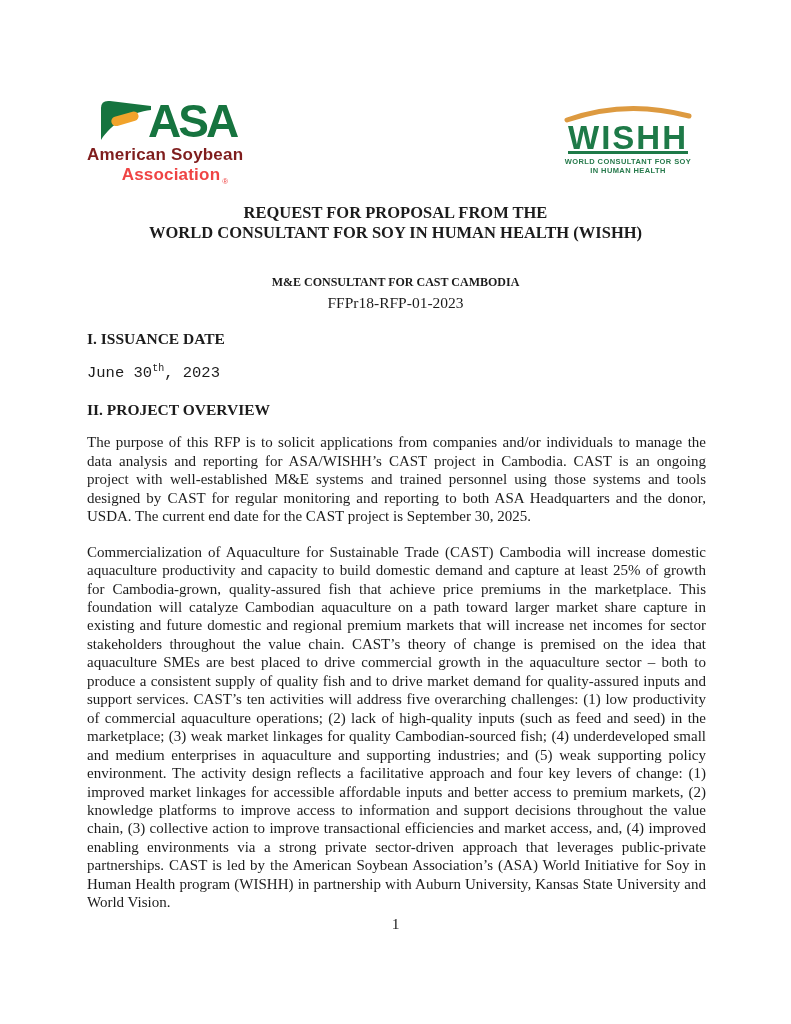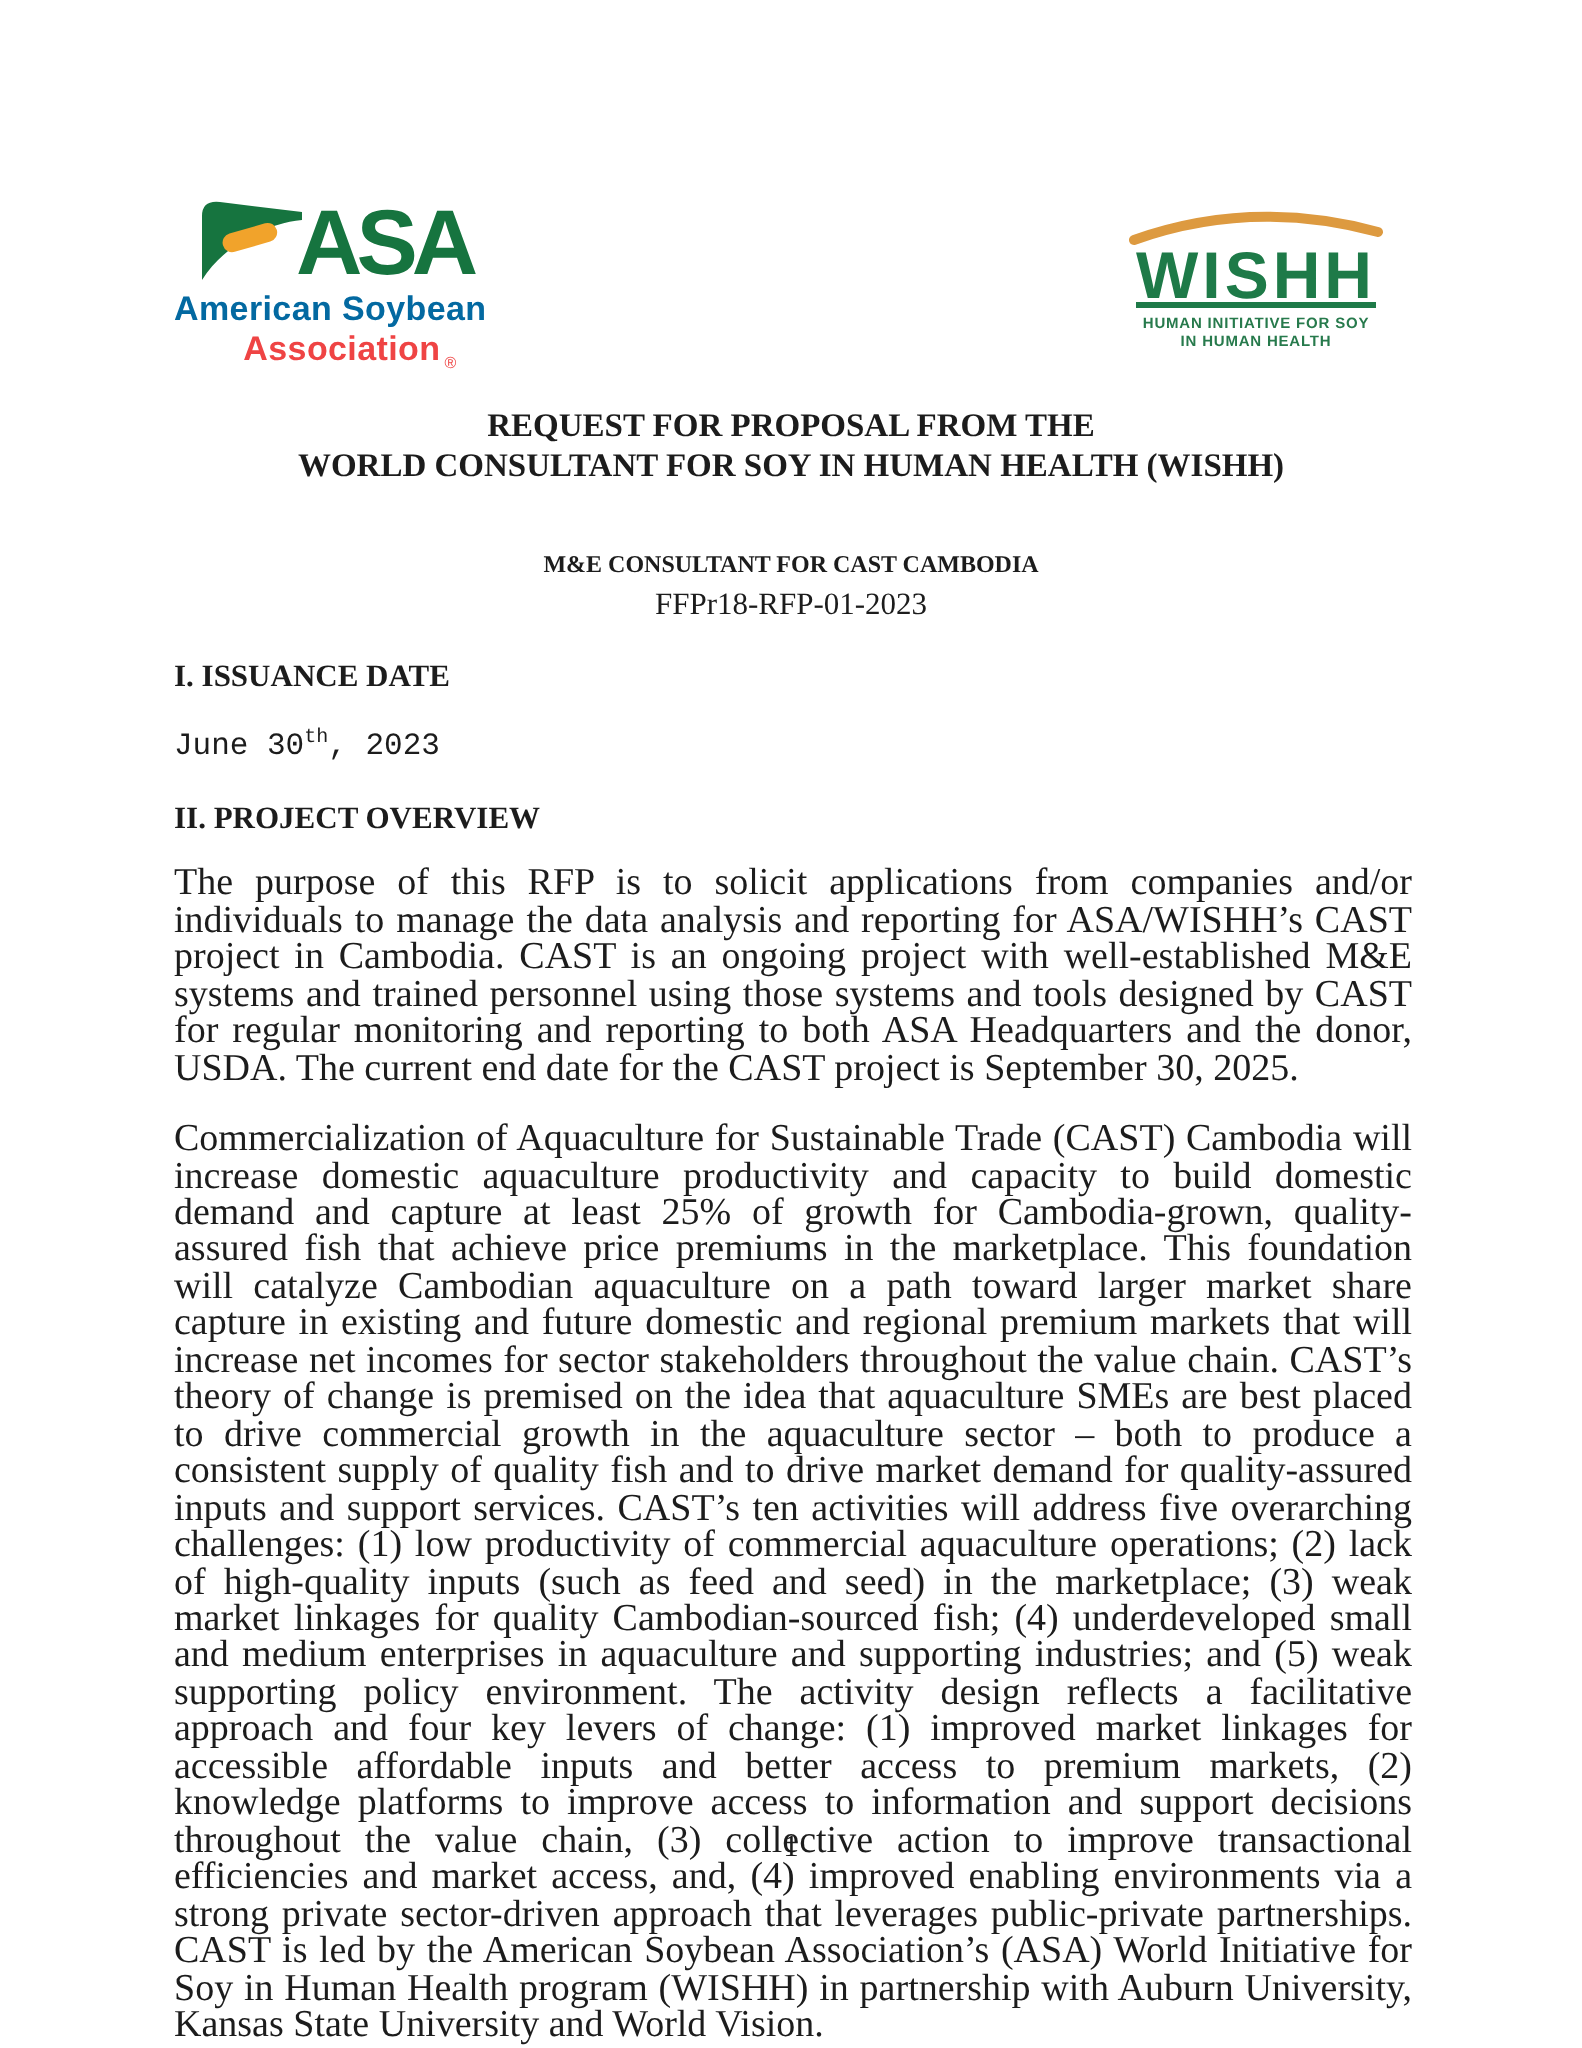--- a/index.html
+++ b/index.html
@@ -40,21 +40,21 @@
     font-size: 46px;
     line-height: 0.82;
     color: #16743f;
     letter-spacing: -3px;
     margin-left: -3px;
   }
   .asa-name1 {
     margin-top: 4px;
     font-size: 17px;
     font-weight: bold;
-    color: #0369a1;
+    color: #7f1d1d;
     letter-spacing: 0.2px;
     white-space: nowrap;
     margin-left: -12px;
   }
   .asa-name2 {
     font-size: 17px;
     font-weight: bold;
     color: #ef4444;
     text-align: center;
     letter-spacing: 0.2px;
@@ -124,21 +124,21 @@
     font-size: 15.5px;
     line-height: 18.5px;
     font-family: Liberation Mono, monospace;
   }
   .date-line sup {
     font-size: 10px;
     line-height: 0;
   }
   .body-para {
     margin: 14px 0 0 0;
-    font-size: 19px;
+    font-size: 15px;
     line-height: 18.45px;
     text-align: justify;
   }
   .body-para + .body-para { margin-top: 17px; }
   
   .page-number {
     position: absolute;
     left: 0;
     right: 0;
     top: 915px;
@@ -163,21 +163,21 @@
       </div>
       <div class="asa-name1">American Soybean</div>
       <div class="asa-name2"><span>Association</span><span class="asa-reg">®</span></div>
     </div>
 
     <div class="wishh-logo">
       <svg class="wishh-arc" width="130" height="20" viewBox="0 0 130 20">
         <path d="M4,17 Q63,-4 126,13" fill="none" stroke="#dd9a40" stroke-width="5" stroke-linecap="round"></path>
       </svg>
       <div class="wishh-acronym">WISHH</div>
-      <div class="wishh-tagline first">HUMAN INITIATIVE FOR SOY</div>
+      <div class="wishh-tagline first">WORLD CONSULTANT FOR SOY</div>
       <div class="wishh-tagline">IN HUMAN HEALTH</div>
     </div>
 
   </div>
 
   <div class="title-block">
     <div class="title-line">REQUEST FOR PROPOSAL FROM THE</div>
     <div class="title-line">WORLD CONSULTANT FOR SOY IN HUMAN HEALTH (WISHH)</div>
     <div class="subtitle">M&amp;E CONSULTANT FOR CAST CAMBODIA</div>
     <div class="reference">FFPr18-RFP-01-2023</div>

